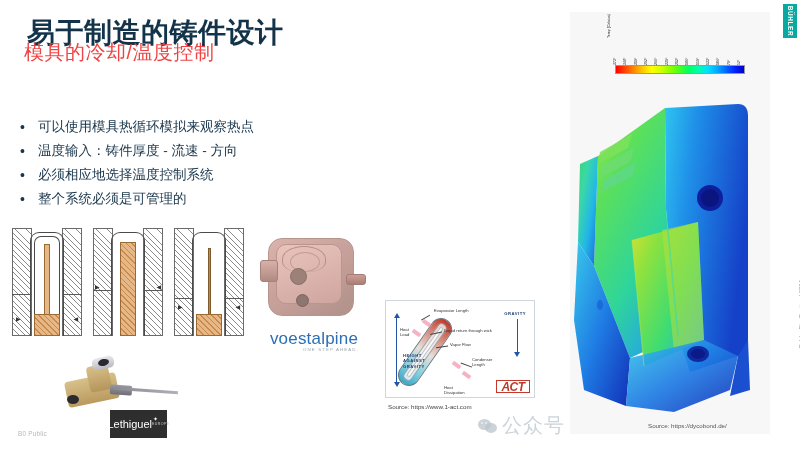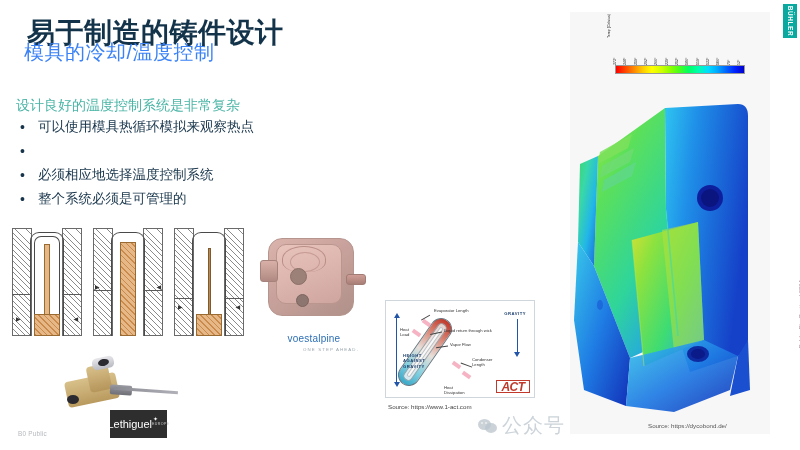--- a/index.html
+++ b/index.html
@@ -12,21 +12,21 @@
   #slide { position:absolute; inset:0; width:800px; height:450px; background:#fff; }
 
   
   .title-1 {
     position:absolute; left:27px; top:14px;
     font-size:28px; font-weight:bold; color:#123349;
     letter-spacing:.5px; white-space:nowrap;
   }
   .title-2 {
     position:absolute; left:24px; top:39px;
-    font-size:20px; font-weight:400; color:#3b82f6;
+    font-size:20px; font-weight:400; color:#ef4444;
     letter-spacing:.5px; white-space:nowrap;
   }
 
   
   .subtitle {
     position:absolute; left:16px; top:97px;
     font-size:14px; color:#4ab5a6; white-space:nowrap;
   }
   .bullets { position:absolute; left:16px; top:118px; width:380px; }
   .bullet { display:flex; align-items:flex-start; margin-bottom:6px; }
@@ -167,21 +167,21 @@
   }
   .vp-ch2 {
     position:absolute; left:30px; top:20px; width:30px; height:20px;
     border:1.2px solid #bf948c; border-radius:50%; opacity:.8;
   }
   .voest-logo {
     position:absolute; left:10px; top:102px; width:112px;
     text-align:center;
   }
   .voest-logo .vl1 {
-    color:#2c6fb5; font-size:10px; letter-spacing:.2px; line-height:17px;
+    color:#2c6fb5; font-size:17px; letter-spacing:.2px; line-height:17px;
   }
   .voest-logo .vl2 {
     color:#9aa6b0; font-size:4.4px; letter-spacing:1.1px;
     line-height:6px; padding-left:34px;
   }
 
   
   .dyco-wrap { position:absolute; left:385px; top:186px; width:150px; height:108px; }
   .dyco-img { position:absolute; left:0; top:0; width:150px; height:82px; background:#fdfcfb; }
   .dyco-rod {
@@ -339,29 +339,29 @@
   }
 </style>
 </head>
 <body>
 
 <div id="slide">
 
   <div class="title-1">易于制造的铸件设计</div>
   <div class="title-2">模具的冷却/温度控制</div>
 
-  <div class="subtitle">设计良好的温度控制系统是非常复杂</div>
 
   <div class="bullets">
     <div class="bullet">
       <span class="dot">•</span>
       <span class="txt">可以使用模具热循环模拟来观察热点</span>
     </div>
     <div class="bullet">
       <span class="dot">•</span>
+      <span class="txt">温度输入：铸件厚度 - 流速 - 方向</span>
     </div>
     <div class="bullet">
       <span class="dot">•</span>
       <span class="txt">必须相应地选择温度控制系统</span>
     </div>
     <div class="bullet">
       <span class="dot">•</span>
       <span class="txt">整个系统必须是可管理的</span>
     </div>
   </div>

